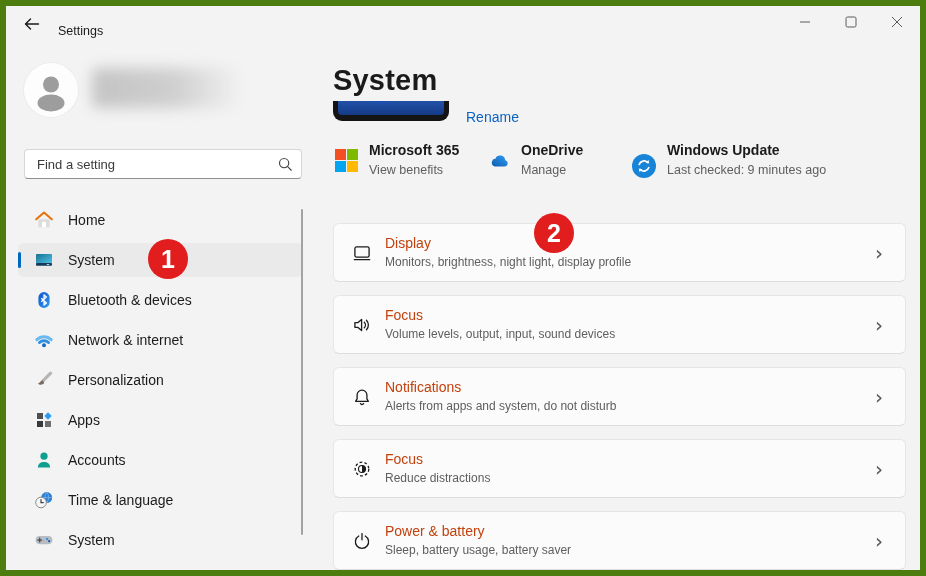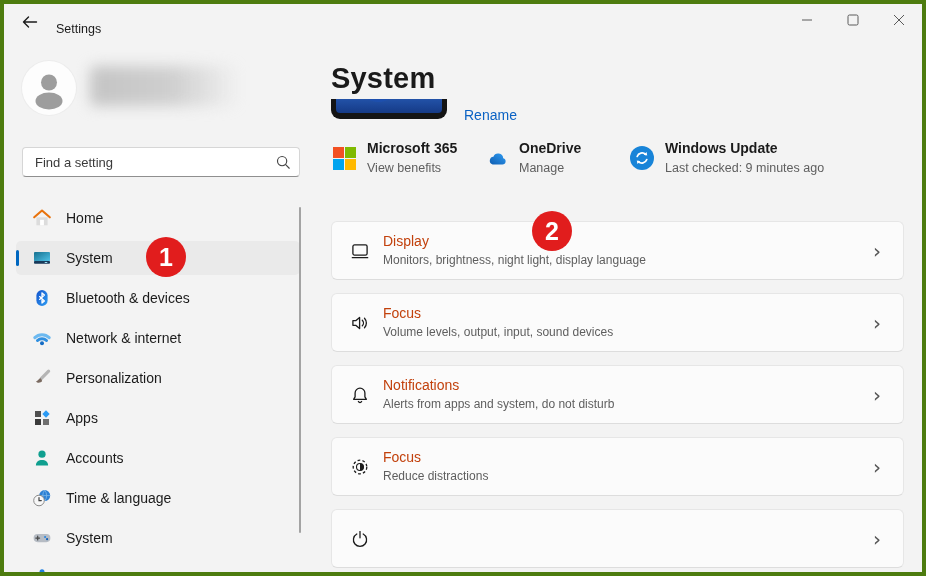--- a/index.html
+++ b/index.html
@@ -1,18 +1,18 @@
 <!DOCTYPE html>
 <html><head>
 <meta charset="utf-8">
 <style>
   html,body{margin:0;padding:0;background:#fff;}
   .win{
     position:relative;width:926px;height:576px;box-sizing:border-box;
-    background:#f3f3f3;border:4px solid #4d7c0f;overflow:hidden;
+    background:#f3f3f3;border:6px solid #4d7c0f;overflow:hidden;
     font-family:"Liberation Sans",sans-serif;color:#1b1b1b;
   }
   .abs{position:absolute;}
   
   .back-btn{left:14px;top:8px;width:22px;height:20px;display:flex;align-items:center;justify-content:center;cursor:pointer;}
   .tb-title{left:52px;top:18px;font-size:12.5px;color:#1b1b1b;}
   .win-controls{right:0;top:0;display:flex;}
   .wc{width:46px;height:32px;display:flex;align-items:center;justify-content:center;}
   
   .avatar{left:18px;top:57px;width:54px;height:54px;border-radius:50%;background:#fdfdfd;overflow:hidden;box-shadow:0 0 0 1px #ececec;}
@@ -42,21 +42,21 @@
     background:
       radial-gradient(circle at 55% 10%, #6fb3e8 0 18%, rgba(0,0,0,0) 19%),
       radial-gradient(circle at 40% 45%, #1d4fae 0 30%, rgba(0,0,0,0) 31%),
       linear-gradient(180deg,#c7d6e4 0%,#9db9d8 25%,#2c63c0 60%,#153a86 100%);}
   .rename{position:absolute;left:133px;top:8px;font-size:14px;color:#0a62c4;cursor:pointer;}
   .qa-row{display:flex;align-items:center;gap:11px;}
   .qa-title{font-size:14px;font-weight:700;color:#1b1b1b;line-height:17px;}
   .qa-sub{font-size:12.5px;color:#5e5e5e;line-height:16px;margin-top:3px;}
   .ms365{left:329px;top:136px;}
   .onedrive{left:482px;top:136px;}
-  .wupdate{left:626px;top:136px;}
+  .wupdate{left:626px;top:136px;align-items:flex-end;}
   .cards{left:327px;top:217px;width:573px;display:flex;flex-direction:column;gap:13px;}
   .card{height:59px;min-height:59px;box-sizing:border-box;background:#fbfbfb;border:1px solid #e6e6e6;
     border-bottom-color:#dddddd;border-radius:6px;display:flex;align-items:center;
     padding:0 22px 0 18px;cursor:pointer;}
   .cicon{width:20px;height:20px;margin-right:13px;display:flex;align-items:center;justify-content:center;}
   .ctext{display:flex;flex-direction:column;}
   .ctitle{font-size:14px;color:#c2410c;line-height:17px;}
   .csub{font-size:12px;color:#5e5e5e;line-height:15px;margin-top:3px;}
   .chev{margin-left:auto;font-size:20px;color:#565656;font-family:"DejaVu Sans",sans-serif;line-height:1;}
   .main-scroll{left:918px;top:140px;width:3px;height:146px;background:#8f8f8f;border-radius:2px;}
@@ -295,21 +295,21 @@
 
     <div class="card">
       <span class="cicon">
         <svg width="20" height="20" viewBox="0 0 20 20">
             <rect x="2.9" y="3.9" width="14.2" height="10.2" rx="1.6" fill="none" stroke="#1b1b1b" stroke-width="1.3"></rect>
             <path d="M2.3 16.7 h15.4" stroke="#1b1b1b" stroke-width="1.3" stroke-linecap="round"></path>
           </svg>
       </span>
       <span class="ctext">
         <span class="ctitle">Display</span>
-        <span class="csub">Monitors, brightness, night light, display language</span>
+        <span class="csub">Monitors, brightness, night light, display profile</span>
       </span>
       <span class="chev">›</span>
     </div>
 
     <div class="card">
       <span class="cicon">
         <svg width="20" height="20" viewBox="0 0 20 20">
             <path d="M2.9 7.7 v4.6 h2.8 l3.9 3.3 V4.4 L5.7 7.7 Z" fill="none" stroke="#1b1b1b" stroke-width="1.3" stroke-linejoin="round"></path>
             <path d="M12.3 7.2 a4 4 0 0 1 0 5.6 M14.5 5.2 a7.1 7.1 0 0 1 0 9.6" fill="none" stroke="#1b1b1b" stroke-width="1.3" stroke-linecap="round"></path>
           </svg>
@@ -350,20 +350,24 @@
       <span class="chev">›</span>
     </div>
 
     <div class="card">
       <span class="cicon">
         <svg width="20" height="20" viewBox="0 0 20 20">
             <path d="M6.8 5 a6.6 6.6 0 1 0 6.4 0" fill="none" stroke="#1b1b1b" stroke-width="1.3" stroke-linecap="round"></path>
             <path d="M10 2.6 v6.2" stroke="#1b1b1b" stroke-width="1.3" stroke-linecap="round"></path>
           </svg>
       </span>
+      <span class="ctext">
+        <span class="ctitle">Power &amp; battery</span>
+        <span class="csub">Sleep, battery usage, battery saver</span>
+      </span>
       <span class="chev">›</span>
     </div>
 
   </div>
 
   <div class="abs main-scroll"></div>
 
   <div class="abs ann ann1">
       <span>1</span>
     </div>

